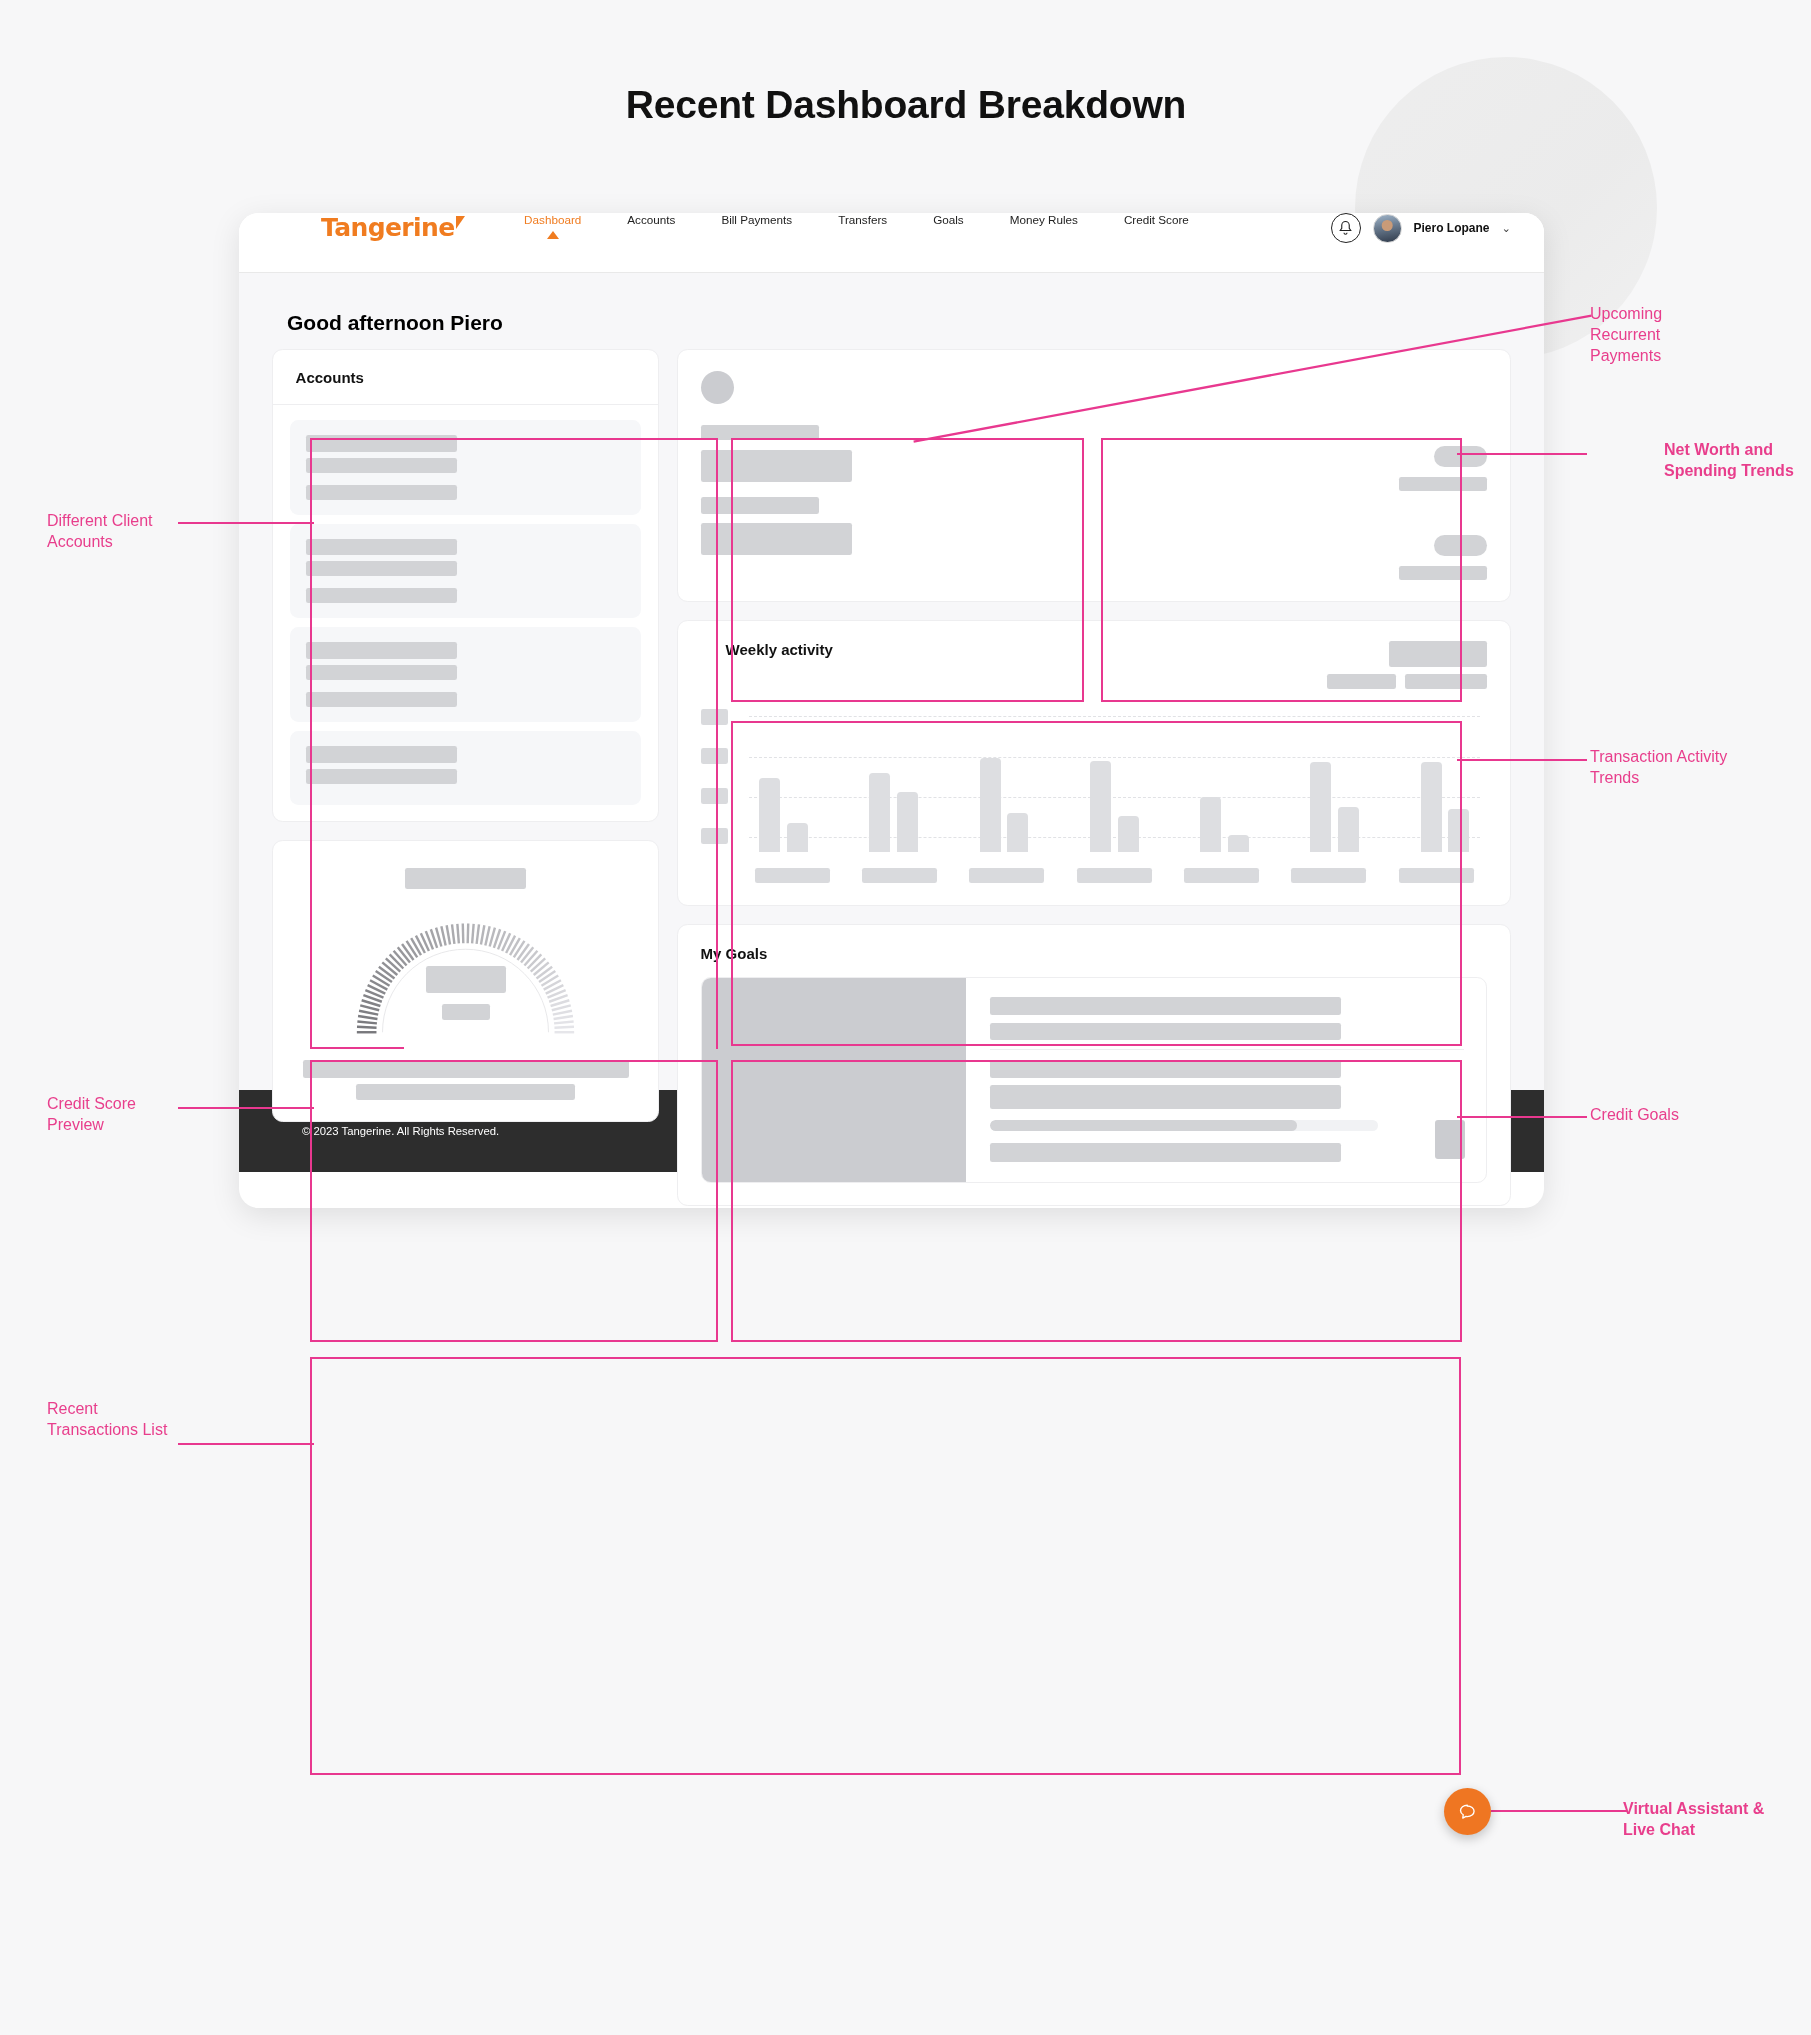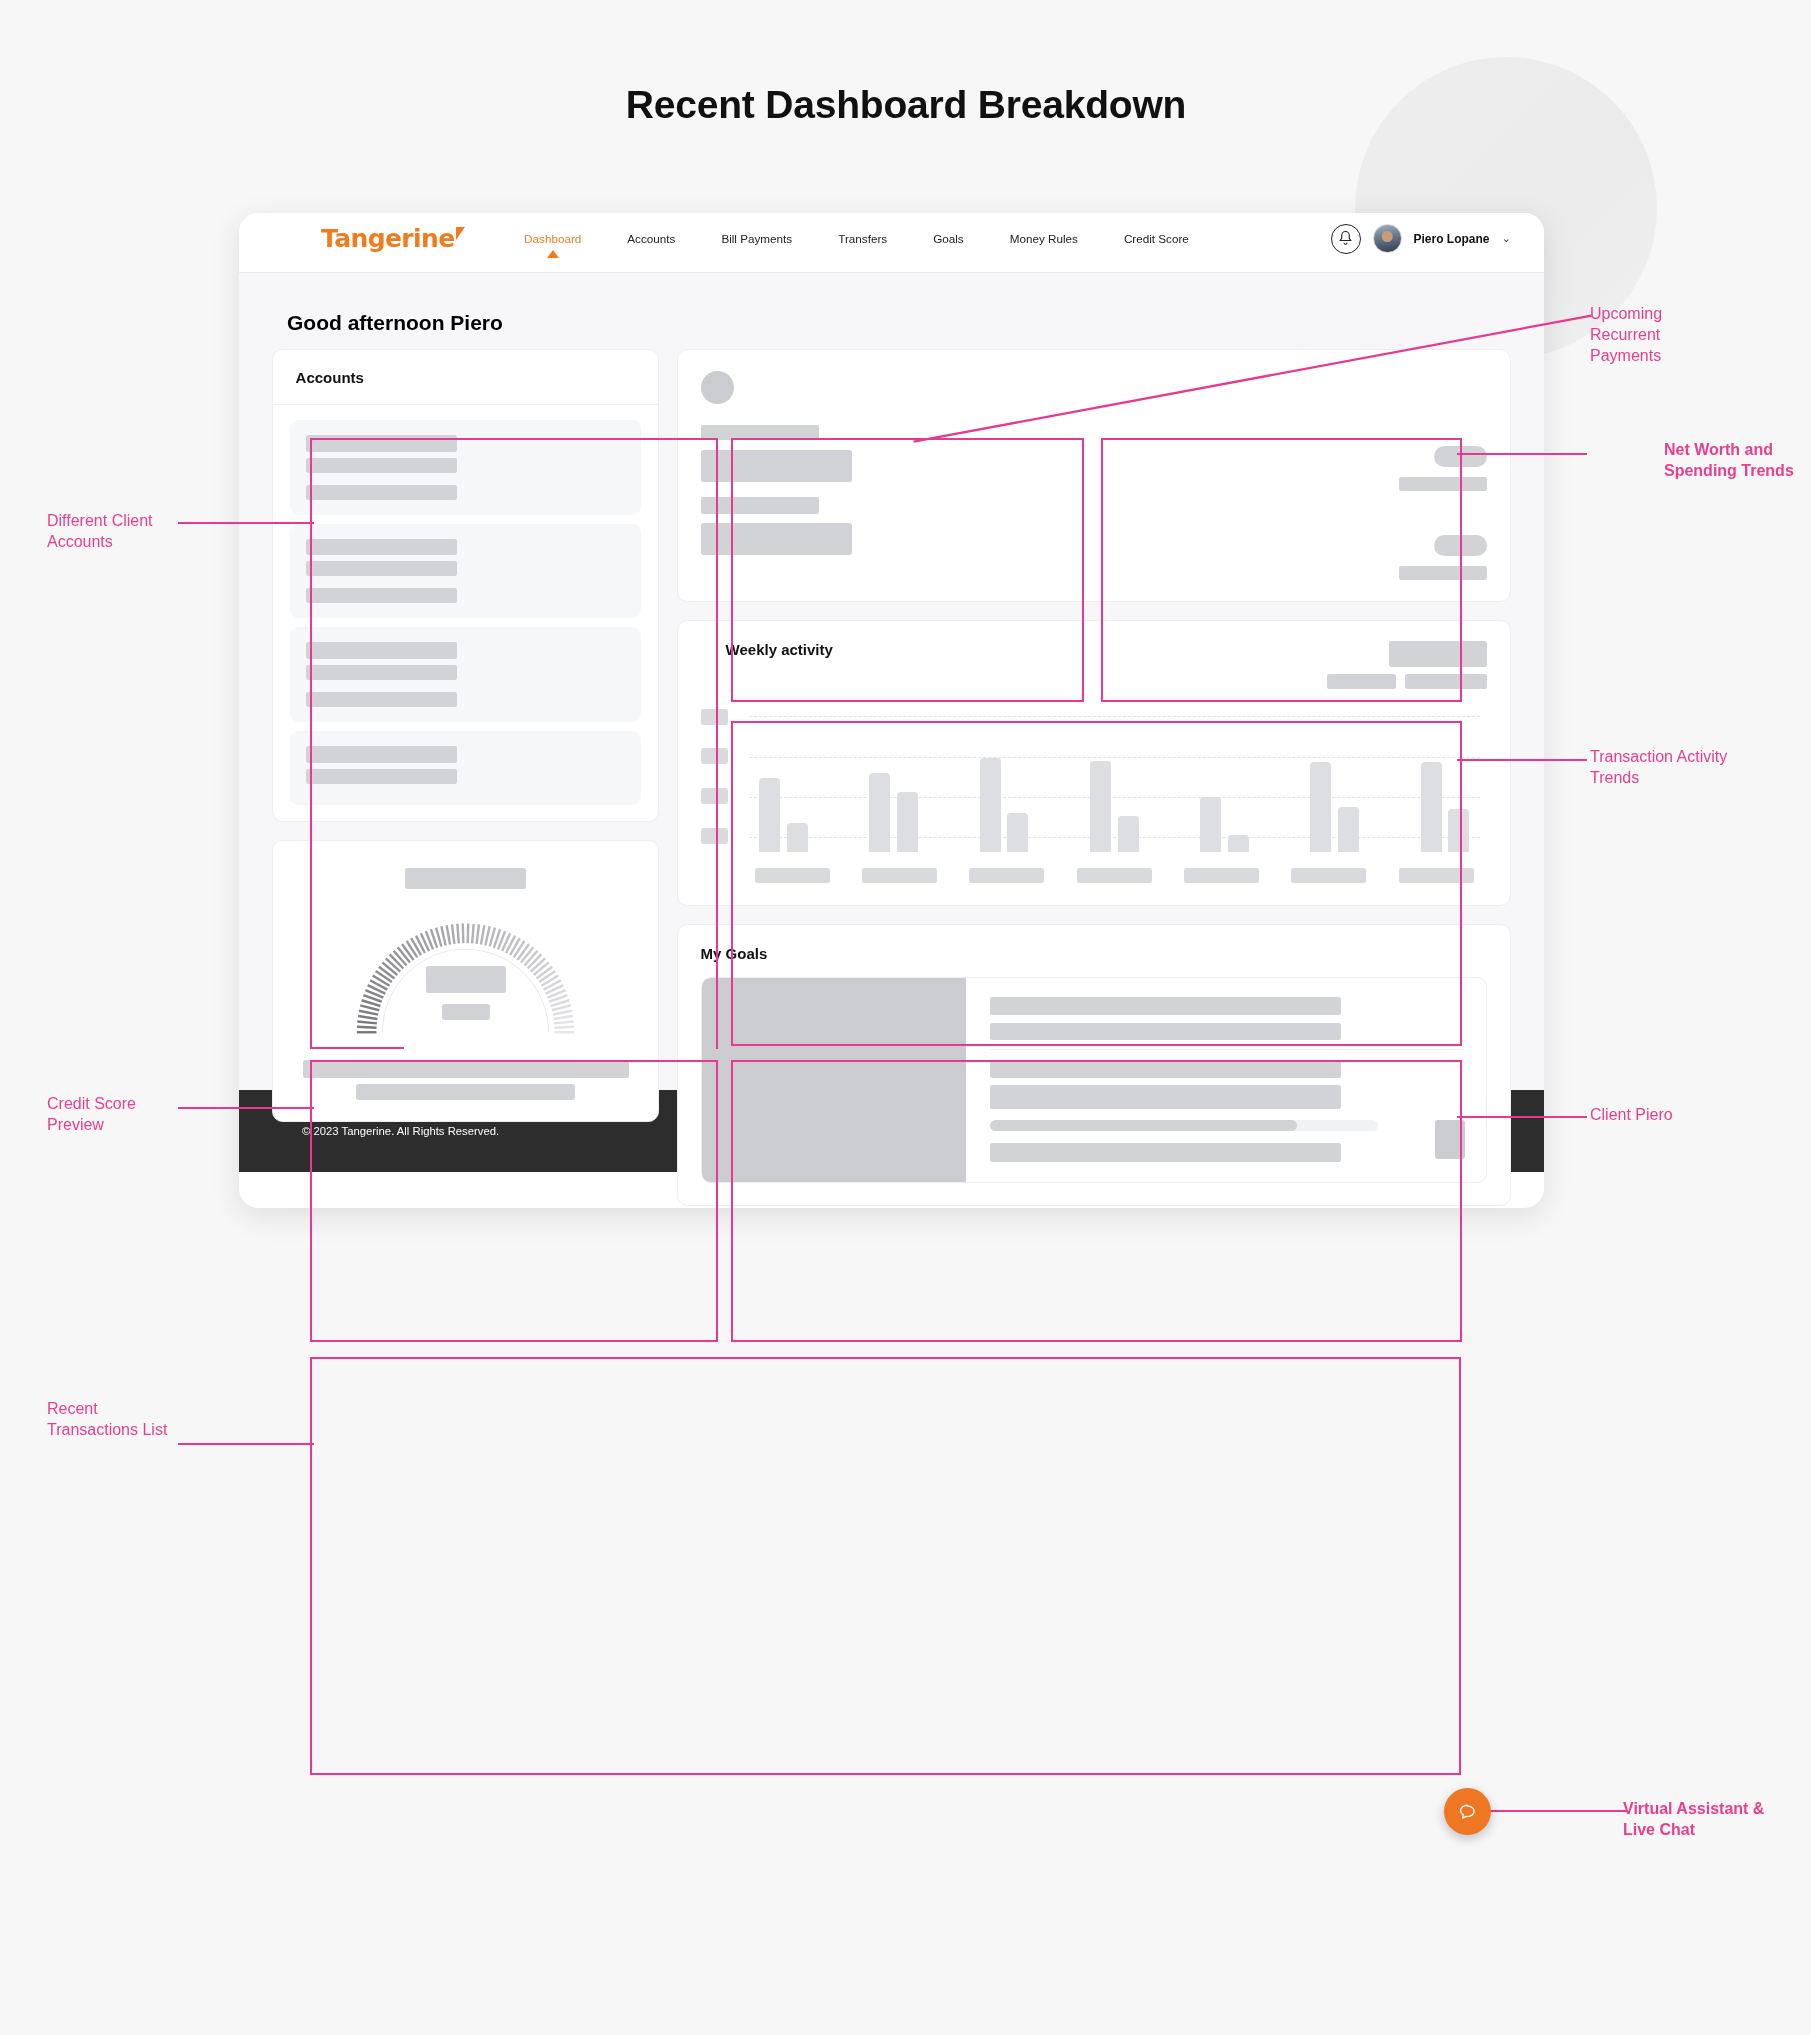--- a/index.html
+++ b/index.html
@@ -34,21 +34,21 @@
   .utilbar{
     height:36px; background:#fafafa; border-bottom:0.8px solid #ececec;
     display:flex; align-items:center; justify-content:flex-end;
     padding-right:63px; gap:26px;
   }
   .utilbar a{ font-size:11px; color:#333; text-decoration:none; }
   .utilbar a.signout{ color:#ef3124; font-weight:bold; }
   
   .navbar{
     height:60px; background:#fff; border-bottom:0.8px solid #e9e9e9;
-    display:flex; align-items:center; padding:0 33px 8px 82px; position:relative;
+    display:flex; align-items:flex-start; padding:0 33px 8px 82px; position:relative;
   }
   .logo{ font-size:25px; font-weight:bold; color:#f07c20; letter-spacing:-0.6px;
          font-family:"DejaVu Sans", sans-serif; display:flex; align-items:flex-start; }
   .logo .tri{
     display:inline-block; width:0;height:0; margin-left:1.5px; margin-top:3px;
     border-left:9.8px solid #f07c20; border-top:0 solid transparent;
     border-bottom:13px solid transparent;
   }
   .navlinks{ display:flex; align-items:center; gap:46px; margin-left:59px; }
   .navlink{ font-size:11.7px; color:#222; text-decoration:none; position:relative; white-space:nowrap;}
@@ -467,21 +467,21 @@
 <div class="box" style="left:731px;top:721px;width:731px;height:325px;"></div>
 <div class="hl" style="left:1457px;top:759px;width:130px;height:2.3px;"></div>
 <div class="ann" style="left:1590px;top:746px;width:204px;">
   <div>Transaction Activity</div>
     <div>Trends</div>
 </div>
 
 <div class="box" style="left:731px;top:1060px;width:731px;height:282px;"></div>
 <div class="hl" style="left:1457px;top:1116px;width:130px;height:2.3px;"></div>
 <div class="ann" style="left:1590px;top:1104px;width:196px;">
-  <div>Client Piero</div>
+  <div>Credit Goals</div>
 </div>
 
 <div class="hl" style="left:1491px;top:1810px;width:136px;height:2.3px;"></div>
 <div class="ann" style="left:1623px;top:1798px;width:189px;font-weight:bold;">
   <div>Virtual Assistant &amp;</div>
     <div>Live Chat</div>
 </div>
 
 
 </body></html>

